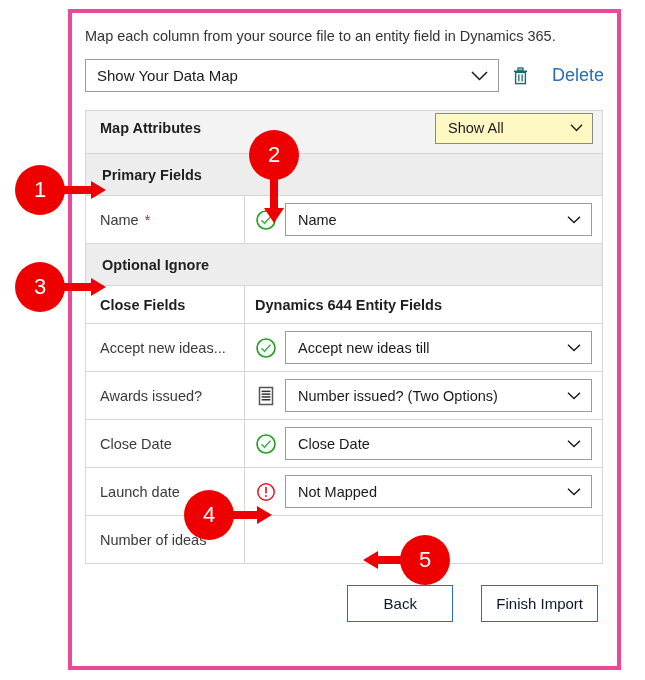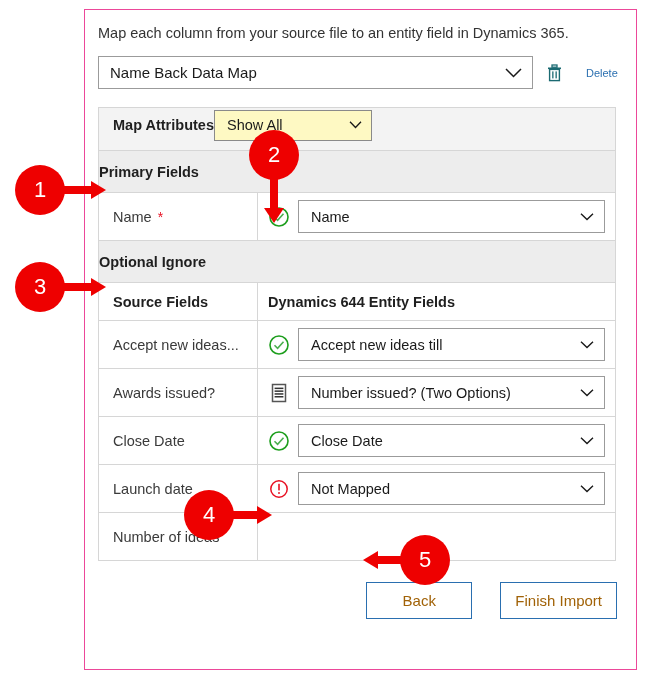--- a/index.html
+++ b/index.html
@@ -11,27 +11,27 @@
     width: 645px;
     height: 680px;
     font-family: "Liberation Sans", sans-serif;
     position: relative;
     overflow: hidden;
   }
 
   
   #panel {
     position: absolute;
-    left: 84px;
+    left: 68px;
     top: 9px;
     width: 553px;
     height: 661px;
     box-sizing: border-box;
     background: #ffffff;
-    border: 1px solid #ec4899;
+    border: 4px solid #ec4899;
   }
 
   #panel-inner {
     position: absolute;
     left: 13px;
     top: 13px;
     right: 13px;
   }
 
   .intro-text {
@@ -70,41 +70,42 @@
   }
   .delete-wrap {
     display: flex;
     align-items: center;
     margin-left: 14px;
     cursor: pointer;
   }
   .trash-icon { line-height: 0; margin-right: 2px; }
   .delete-link {
     color: #2a6fb0;
-    font-size: 11px;
+    font-size: 18px;
     margin-left: 22px;
   }
 
   
   .attr-table {
     box-sizing: border-box;
     width: 518px;
     border: 1px solid #d6d6d6;
     border-bottom: none;
   }
   .row {
     display: flex;
     align-items: center;
     border-bottom: 1px solid #d6d6d6;
     box-sizing: border-box;
   }
   .row.header-bar {
     height: 43px;
     background: #f3f3f3;
     padding: 0 9px 8px 14px;
+    justify-content: space-between;
   }
   .header-bar .htitle {
     font-size: 14.5px;
     color: #1f1f1f;
     font-weight: bold;
   }
   .show-all-combo {
     position: relative;
     box-sizing: border-box;
     width: 158px;
@@ -121,21 +122,21 @@
     position: absolute;
     right: 9px;
     top: 50%;
     transform: translateY(-50%);
     line-height: 0;
   }
 
   .row.section-bar {
     height: 42px;
     background: #ededed;
-    padding-left: 0;
+    padding-left: 16px;
   }
   .section-bar .stitle {
     font-size: 14.5px;
     color: #1f1f1f;
     font-weight: bold;
   }
 
   .row.col-header {
     height: 38px;
     background: #ffffff;
@@ -214,21 +215,21 @@
     justify-content: flex-end;
     margin-top: 21px;
     padding-right: 6px;
   }
   .btn {
     box-sizing: border-box;
     min-width: 106px;
     height: 37px;
     border: 1px solid #2a6fb0;
     background: #ffffff;
-    color: #a16207;
+    color: #0f172a;
     font-size: 15px;
     font-family: "Liberation Sans", sans-serif;
     display: flex;
     align-items: center;
     justify-content: center;
     cursor: pointer;
     padding: 0 14px;
   }
   .btn + .btn { margin-left: 28px; }
 
@@ -255,21 +256,21 @@
 </head>
 <body>
 
 <div id="panel">
   <div id="panel-inner">
 
     <div class="intro-text">Map each column from your source file to an entity field in Dynamics 365.</div>
 
     <div class="map-name-row">
       <div class="combo">
-        <span>Name Back Data Map</span>
+        <span>Show Your Data Map</span>
         <span class="chev">
           <svg width="17" height="11" viewBox="0 0 17 11">
               <path d="M1 1.5 L8.5 9 L16 1.5" stroke="#1a1a1a" stroke-width="1.5" fill="none"></path>
             </svg>
         </span>
       </div>
       <div class="delete-wrap">
         <span class="trash-icon">
           <svg width="15" height="18" viewBox="0 0 15 18">
             <rect x="1" y="3.5" width="13" height="1.6" fill="#1b6a72"></rect>
@@ -322,21 +323,21 @@
             </span>
           </div>
         </div>
       </div>
 
       <div class="row section-bar">
         <span class="stitle">Optional Ignore</span>
       </div>
 
       <div class="row col-header">
-        <div class="cell-source">Source Fields</div>
+        <div class="cell-source">Close Fields</div>
         <div class="cell-target">Dynamics 644 Entity Fields</div>
       </div>
 
       <div class="row data-row">
         <div class="cell-source">Accept new ideas...</div>
         <div class="cell-target">
           <span class="status-icon">
             <svg width="22" height="22" viewBox="0 0 22 22">
               <circle cx="11" cy="11" r="9" fill="none" stroke="#1d9e1d" stroke-width="1.6"></circle>
               <path d="M6.5 11.2 L9.6 14.3 L15.5 7.7" fill="none" stroke="#4caf50" stroke-width="1.6"></path>

